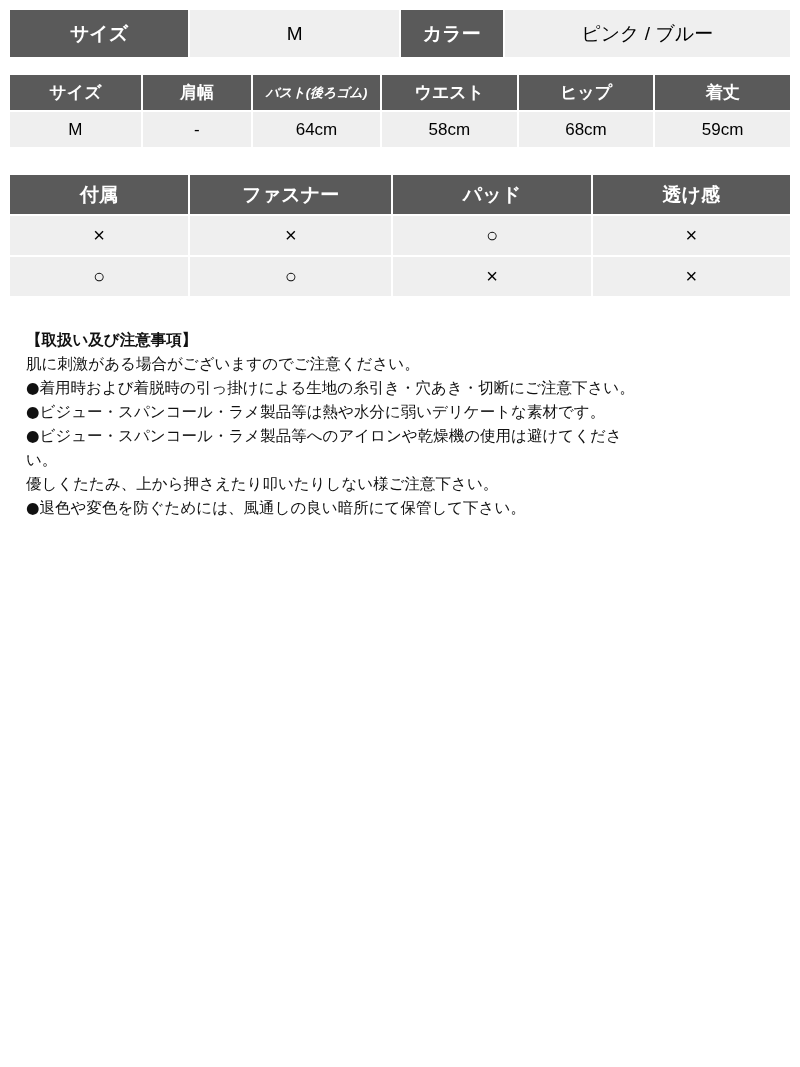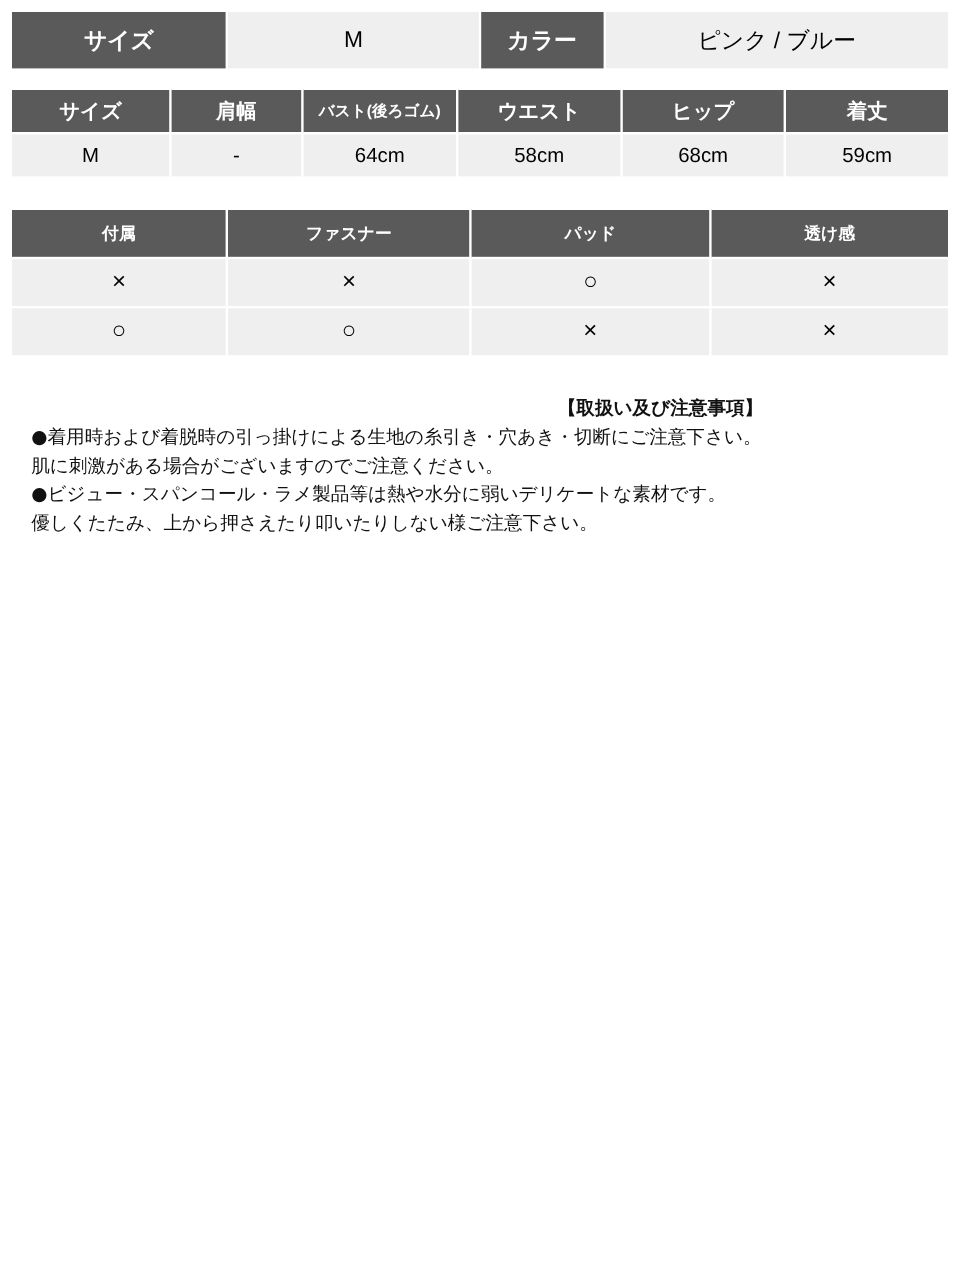--- a/index.html
+++ b/index.html
@@ -60,29 +60,30 @@
     background: #5a5a5a;
     color: #ffffff;
     font-weight: bold;
   }
   .tbl-size td.val {
     background: #efefef;
     color: #000000;
   }
   .tbl-size td.small {
     font-size: 13px;
+    font-style: italic;
   }
 
   
   .tbl-feat td {
     border: 2px solid #ffffff;
     height: 37px;
     text-align: center;
     vertical-align: middle;
-    font-size: 14px;
+    font-size: 19px;
   }
   .tbl-feat td.hdr {
     background: #5a5a5a;
     color: #ffffff;
     font-weight: bold;
   }
   .tbl-feat td.val {
     background: #efefef;
     color: #000000;
     font-size: 20px;
@@ -95,21 +96,20 @@
     font-size: 15.5px;
     line-height: 1.55;
     color: #111111;
     font-family: "DejaVu Sans", "Liberation Sans", sans-serif;
   }
   .notes .note-line {
     white-space: pre-wrap;
   }
   .notes .note-title {
     font-weight: bold;
-    text-align: right;
   }
 </style>
 </head>
 <body>
 
 <div class="page">
 
   <table class="tbl-basic">
     <tbody>
       <tr>
@@ -164,19 +164,21 @@
         <td class="val">○</td>
         <td class="val">○</td>
         <td class="val">×</td>
         <td class="val">×</td>
       </tr>
     </tbody>
   </table>
 
   <div class="notes">
     <div class="note-line note-title">【取扱い及び注意事項】</div>
+    <div class="note-line">肌に刺激がある場合がございますのでご注意ください。</div>
     <div class="note-line">●着用時および着脱時の引っ掛けによる生地の糸引き・穴あき・切断にご注意下さい。</div>
-    <div class="note-line">肌に刺激がある場合がございますのでご注意ください。</div>
     <div class="note-line">●ビジュー・スパンコール・ラメ製品等は熱や水分に弱いデリケートな素材です。</div>
+    <div class="note-line">●ビジュー・スパンコール・ラメ製品等へのアイロンや乾燥機の使用は避けてください。</div>
     <div class="note-line">優しくたたみ、上から押さえたり叩いたりしない様ご注意下さい。</div>
+    <div class="note-line">●退色や変色を防ぐためには、風通しの良い暗所にて保管して下さい。</div>
   </div>
 
 </div>
 
 </body></html>

